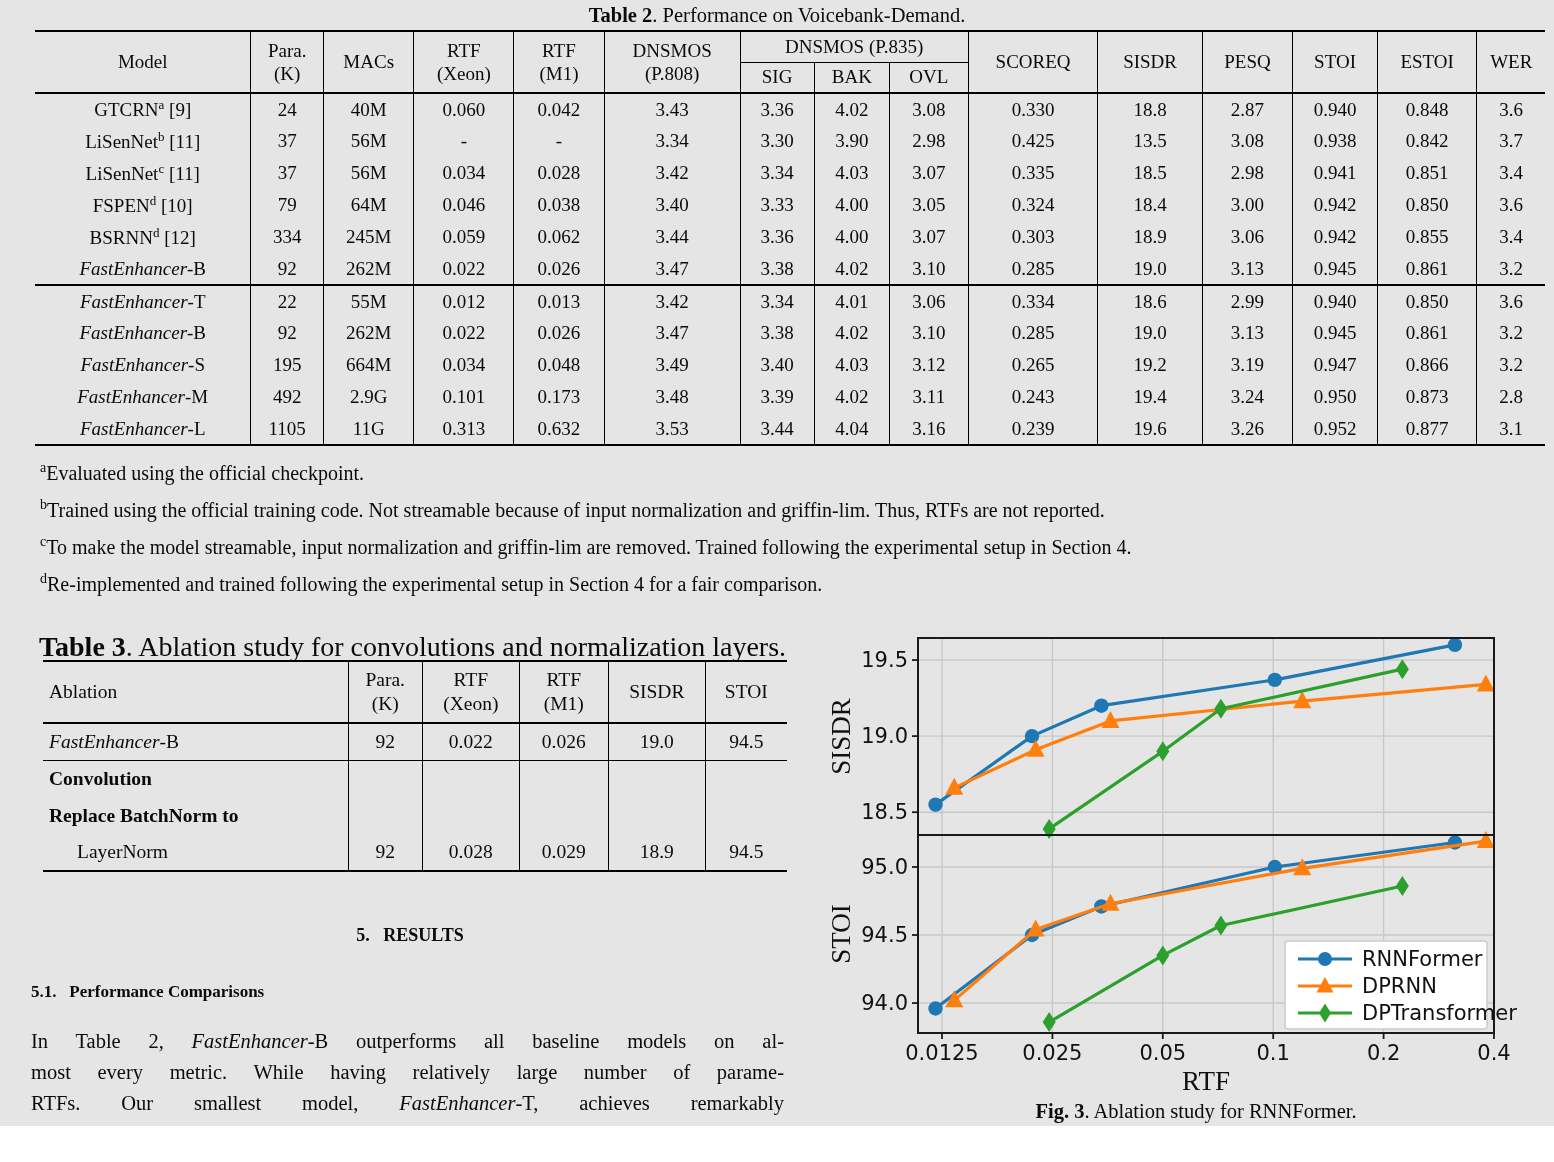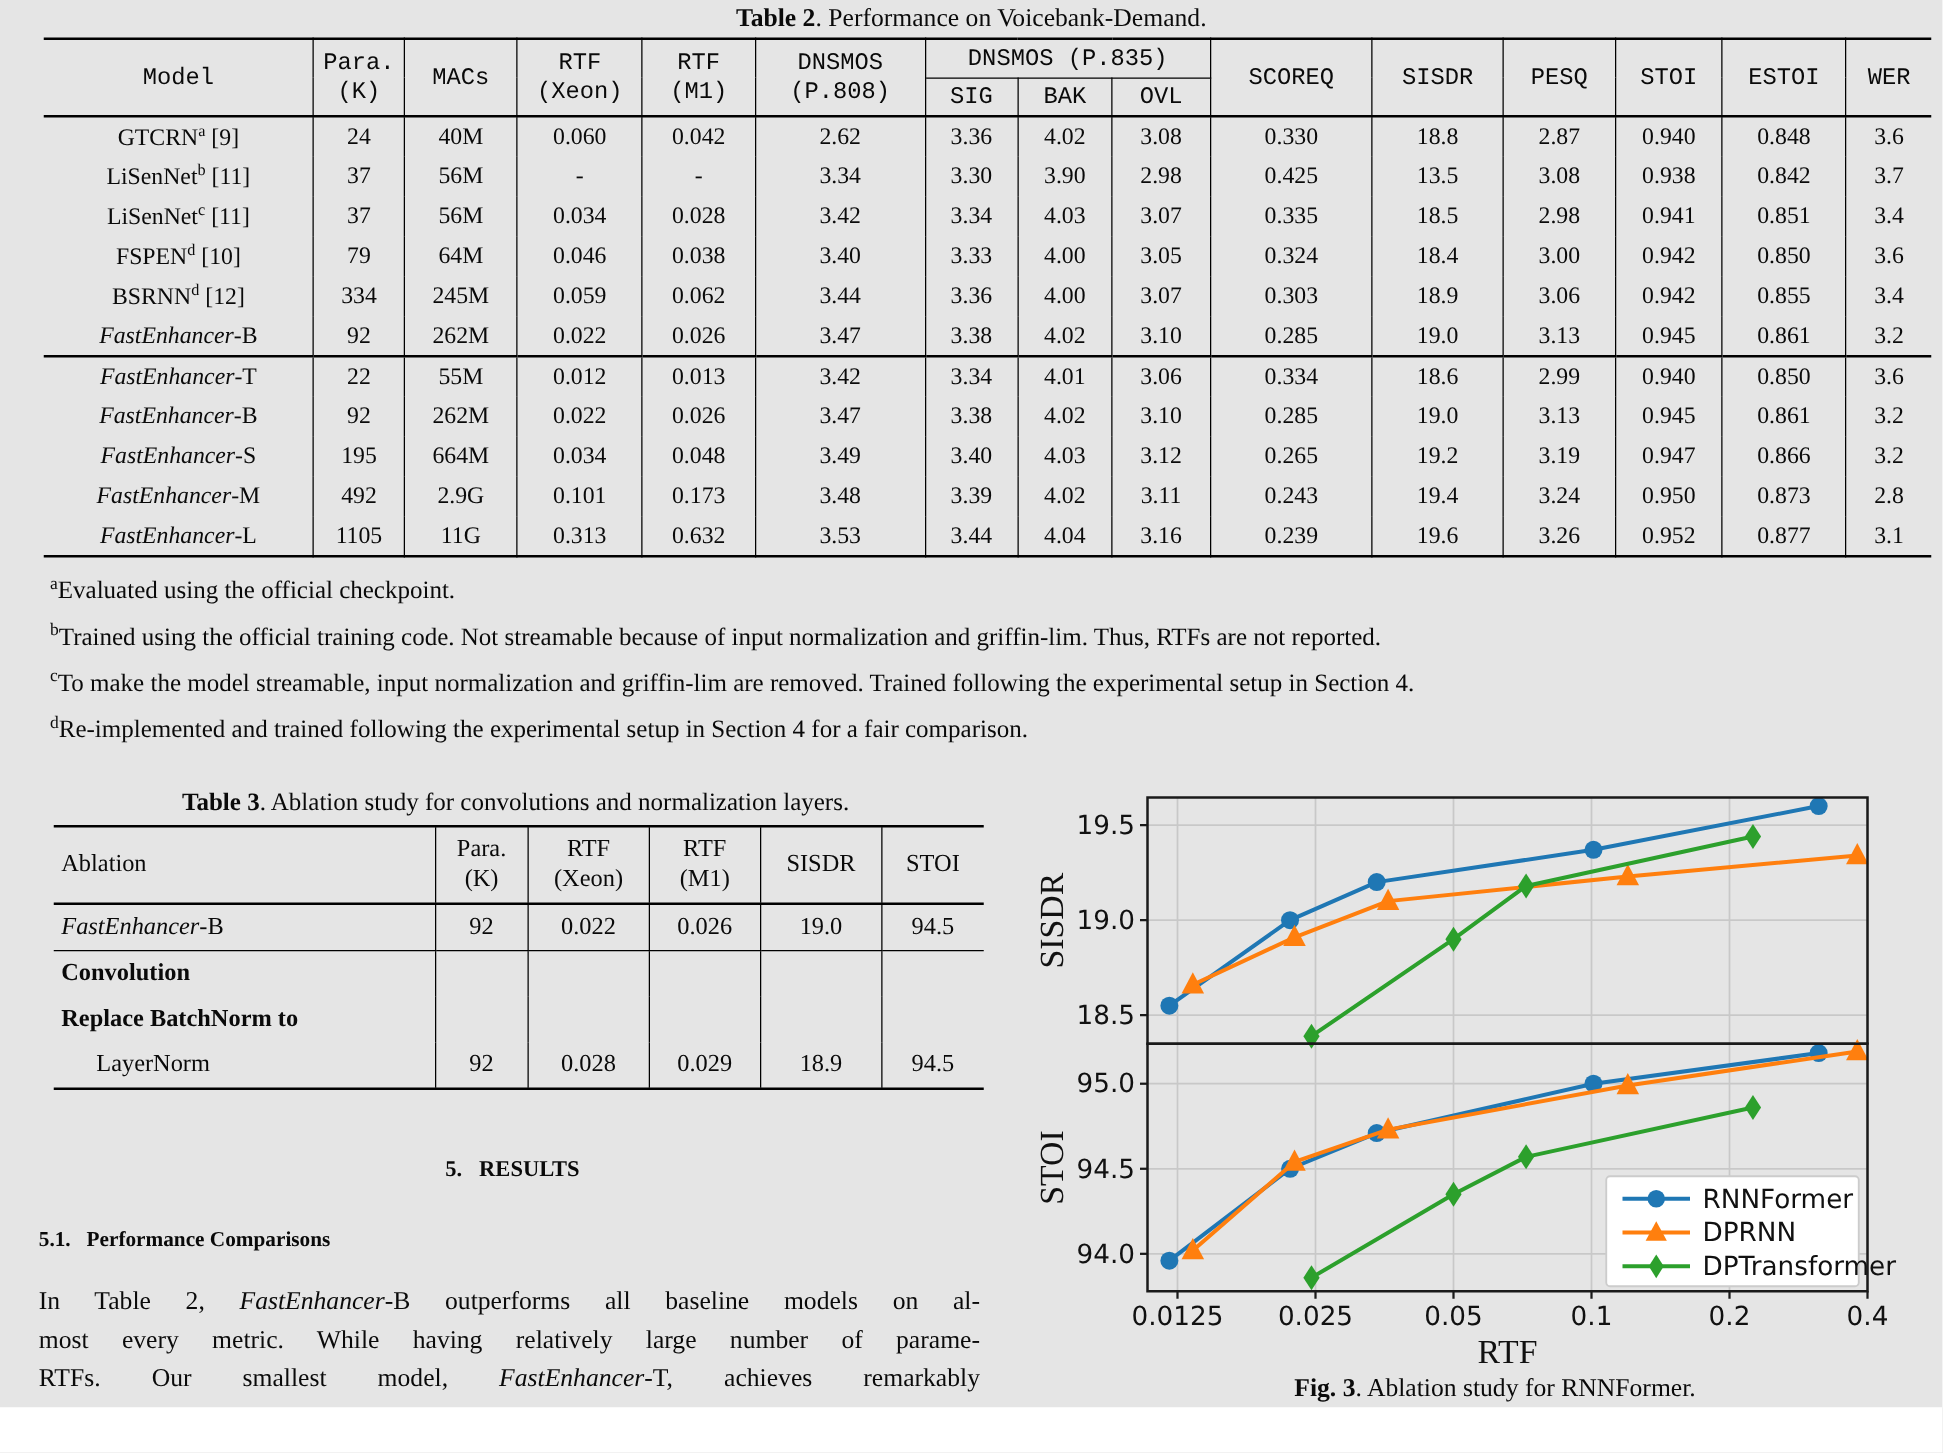--- a/index.html
+++ b/index.html
@@ -4,33 +4,33 @@
 <style>
   html,body{margin:0;padding:0;background:#fff;}
   #page{position:relative;width:1554px;height:1126px;background:#e5e5e5;overflow:hidden;
         font-family:"Liberation Serif",serif;color:#0a0a0a;}
   .abs{position:absolute;}
   .b{font-weight:700;}
   .ctr{text-align:center;}
 
   
   #t2caption{left:0;top:4px;width:1554px;font-size:20.5px;}
-  #t3caption{left:35px;top:631px;width:755px;font-size:20px;}
+  #t3caption{left:35px;top:631px;width:755px;font-size:28px;}
   #figcaption{left:820px;top:1100px;width:752px;font-size:20.5px;}
   #results-heading{left:30px;top:925px;width:760px;font-size:18px;font-weight:700;white-space:pre;text-align:center;}
   #sub-heading{left:31px;top:982px;font-size:17px;font-weight:700;white-space:pre;}
 
   
   #table2{left:35px;top:30px;width:1510px;border-collapse:collapse;table-layout:fixed;
           font-size:19px;border-top:2.2px solid #000;border-bottom:2.2px solid #000;}
   #table2 th,#table2 td{border-left:1.3px solid #000;border-right:1.3px solid #000;
           font-weight:400;text-align:center;vertical-align:middle;padding:0;overflow:hidden;white-space:nowrap;}
   #table2 th:first-child,#table2 td:first-child{border-left:none;}
   #table2 th:last-child,#table2 td:last-child{border-right:none;}
-  #table2 thead{border-bottom:2.2px solid #000;font-family:Liberation Mono, monospace;}
+  #table2 thead{border-bottom:2.2px solid #000;}
   #table2 thead tr{height:31px;}
   #table2 tbody tr{height:32px;}
   #table2 th.group{border-bottom:1.3px solid #000;}
   #table2 tr.block-end td{border-bottom:2.2px solid #000;}
   #table2 sup{font-size:13px;}
   .hdr2{line-height:1.22;margin-top:10px;}
 
   
   #table3{left:43px;top:660px;width:744px;border-collapse:collapse;table-layout:fixed;
           font-size:19.5px;border-top:2px solid #000;border-bottom:2px solid #000;}
@@ -105,21 +105,21 @@
           <th>OVL</th>
         </tr>
       </thead>
       <tbody>
         <tr>
           <td>GTCRN<sup>a</sup> [9]</td>
           <td class="b">24</td>
           <td class="b">40M</td>
           <td>0.060</td>
           <td>0.042</td>
-          <td>2.62</td>
+          <td>3.43</td>
           <td>3.36</td>
           <td>4.02</td>
           <td>3.08</td>
           <td>0.330</td>
           <td>18.8</td>
           <td>2.87</td>
           <td>0.940</td>
           <td>0.848</td>
           <td>3.6</td>
         </tr>

